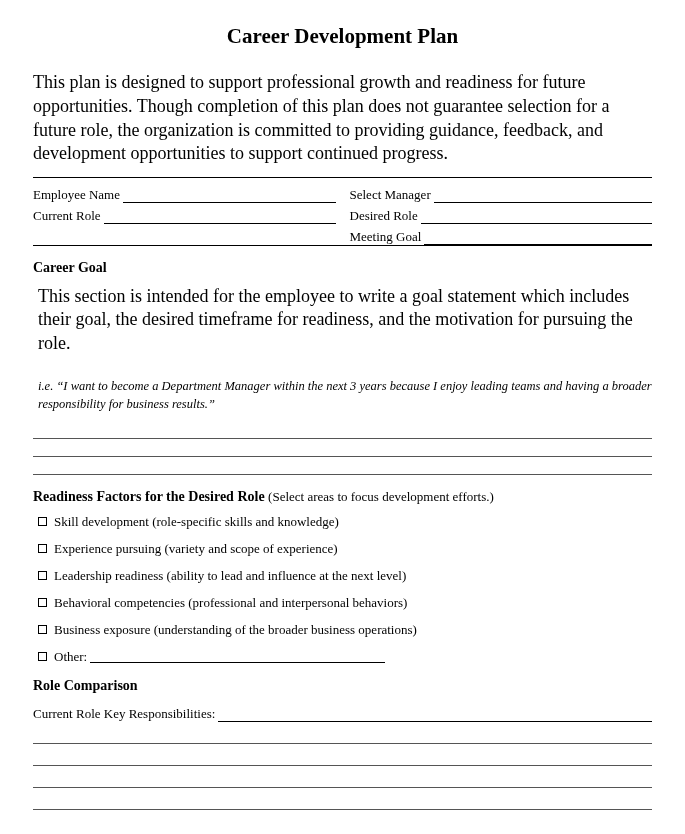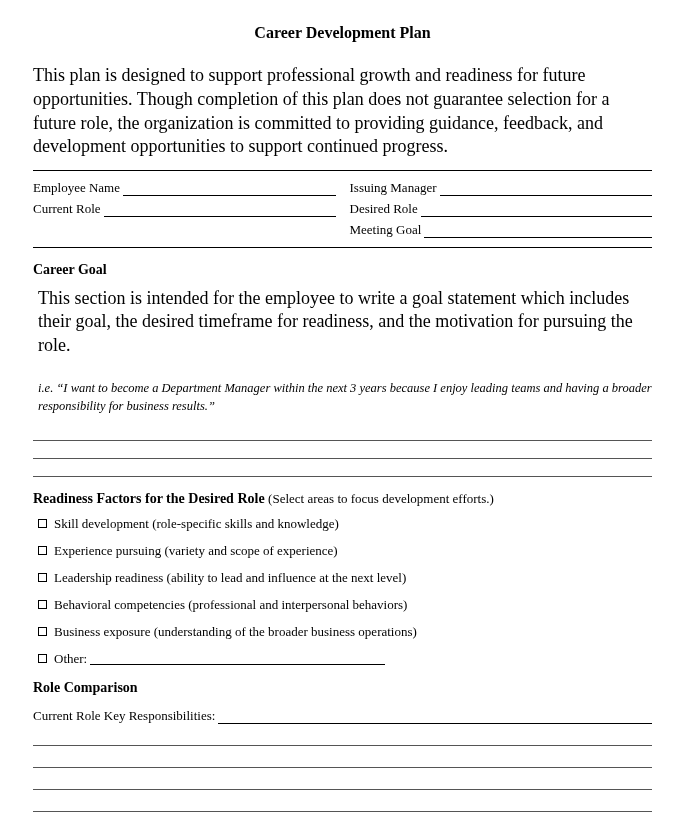--- a/index.html
+++ b/index.html
@@ -7,37 +7,37 @@
   body {
     width: 685px; height: 834px;
     font-family: "Liberation Serif", serif;
     color: #000;
     overflow: hidden;
   }
   .page { padding: 24px 33px 0 33px; }
 
   .title {
     text-align: center;
-    font-size: 16px;
+    font-size: 21px;
     font-weight: bold;
     margin-bottom: 22px;
   }
 
   .intro {
     font-size: 18px;
     line-height: 1.32;
     margin-bottom: 11px;
   }
 
   
   .fields {
     display: flex;
     border-top: 1px solid #000;
     border-bottom: 1px solid #000;
-    padding: 4px 0 9px 0;
+    padding: 4px 0 0 0;
     margin-bottom: 12px;
   }
   .fields .col { flex: 1; }
   .fields .col + .col { margin-left: 14px; }
   .field-row {
     display: flex;
     align-items: flex-end;
     height: 21px;
     font-size: 13px;
   }
@@ -124,21 +124,21 @@
         <span class="flabel">Employee Name</span>
         <span class="fline"></span>
       </div>
       <div class="field-row">
         <span class="flabel">Current Role</span>
         <span class="fline"></span>
       </div>
     </div>
     <div class="col">
       <div class="field-row">
-        <span class="flabel">Issuing Manager</span>
+        <span class="flabel">Select Manager</span>
         <span class="fline"></span>
       </div>
       <div class="field-row">
         <span class="flabel">Desired Role</span>
         <span class="fline"></span>
       </div>
       <div class="field-row">
         <span class="flabel">Meeting Goal</span>
         <span class="fline"></span>
       </div>

